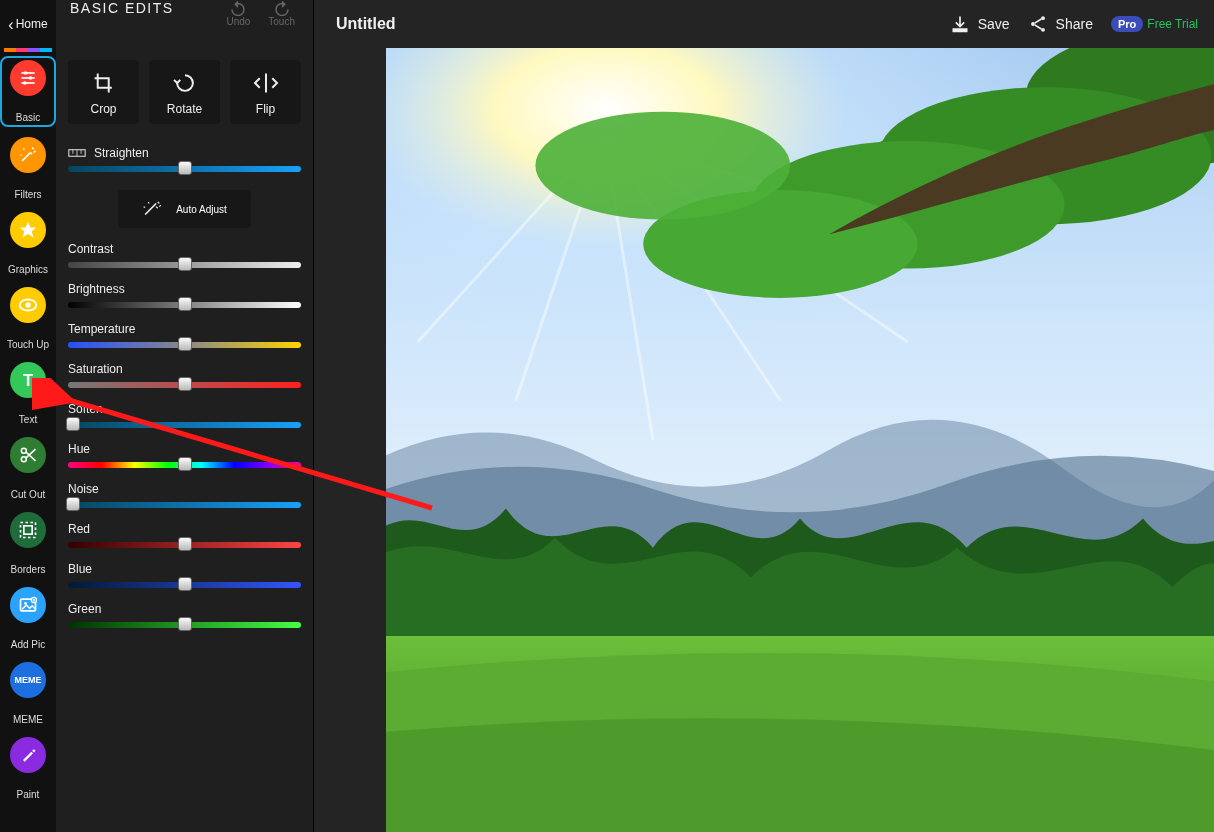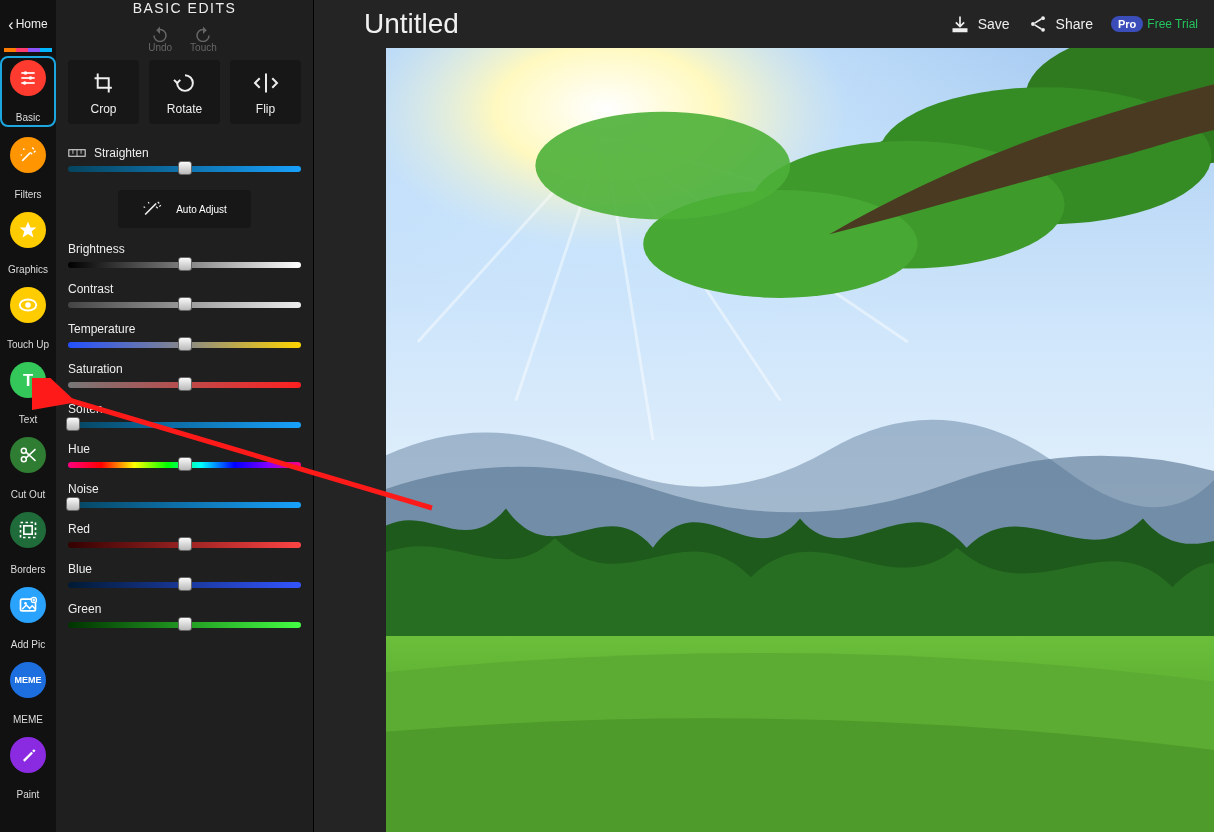--- a/index.html
+++ b/index.html
@@ -15,21 +15,21 @@
   .rail-seg .b{flex:1;background:#ff3b6f;}
   .rail-seg .c{flex:1;background:#8a55ff;}
   .rail-seg .d{flex:1;background:#00b7ff;}
   .rail-item { width: 52px; display: flex; flex-direction: column; align-items: center; margin-bottom: 12px; cursor: pointer; }
   .rail-item.selected { outline: 2px solid #1ca7e0; border-radius: 6px; padding:2px 0; }
   .rail-circle { width: 36px; height: 36px; border-radius: 50%; display: flex; align-items: center; justify-content: center; color: #fff; font-weight: 700; font-size: 11px; }
   .rail-label { font-size: 10px; color: #ddd; margin-top: 16px; text-align: center; }
 
   
   .panel { width: 258px; background: #1f1f1f; border-right: 1px solid #000; display: flex; flex-direction: column; flex-shrink: 0; }
-  .panel-head { height: 48px; display: flex; align-items: center; padding: 0 14px; gap: 10px; flex-direction: column; }
+  .panel-head { height: 48px; display: flex; padding: 0 14px; gap: 10px; }
   .panel-title { font-size: 14px; letter-spacing: 1.5px; color: #eee; font-weight: 500; flex:1;}
   .ur { display:flex; gap:18px; padding-right:4px;}
   .ur-btn { display:flex; flex-direction:column; align-items:center; color:#666; font-size:10px; cursor:pointer;}
   .ur-btn svg{width:18px;height:16px;}
   .panel-body { padding: 12px 12px 20px; overflow-y: hidden; }
   .tool-row { display: flex; gap: 10px; }
   .tool-btn { flex:1; background: #171717; border-radius: 4px; padding: 12px 6px 8px; display: flex; flex-direction: column; align-items: center; cursor: pointer; color:#eee; }
   .tool-btn svg { width: 26px; height: 22px; }
   .tool-btn .lbl { font-size: 12px; margin-top: 8px; }
   .auto-btn { margin: 18px auto 8px; background: #171717; border-radius: 4px; padding: 10px 24px; display:flex; align-items:center; gap:12px; cursor:pointer; width:max-content;}
@@ -47,21 +47,21 @@
   .tr-temp { background: linear-gradient(90deg,#2350ff,#888 50%,#ffd400); }
   .tr-sat { background: linear-gradient(90deg,#777,#ff2020); }
   .tr-hue { background: linear-gradient(90deg,#ff0080,#ff0000,#ffff00,#00ff00,#00ffff,#0000ff,#8000ff,#ff0080); }
   .tr-red { background: linear-gradient(90deg,#330000,#ff4444); }
   .tr-green { background: linear-gradient(90deg,#003300,#44ff44); }
   .tr-bluec { background: linear-gradient(90deg,#001a33,#3355ff); }
 
   
   .main { flex: 1; display: flex; flex-direction: column; background: #242424; position: relative; }
   .topbar { height: 48px; display: flex; align-items: center; padding: 0 16px 0 22px; gap: 18px; }
-  .title { font-size: 28px; font-weight: 400; color: #f0f0f0; flex:1;margin-left:28px;}
+  .title { font-size: 16px; font-weight: 700; color: #f0f0f0; flex:1;}
   .top-btn { display:flex; align-items:center; gap:8px; font-size:14px; color:#eee; cursor:pointer;}
   .top-btn svg{width:20px;height:20px;}
   .pro-badge { display:flex; align-items:center; gap:4px; }
   .pro-pill { background:#3b4db8; color:#fff; font-size:11px; padding:2px 7px; border-radius:10px; font-weight:600;}
   .trial { font-size:12px; color:#22c55e; }
   .image-area { flex:1; margin: 0 0 0 72px; position:relative; overflow:hidden;}
   .photo { width:100%; height:100%; }
 
   
   .arrow-overlay { position:absolute; left:32px; top:378px; width:430px; height:160px; pointer-events:none; z-index:50;}
@@ -246,31 +246,31 @@
           <path d="M4 18 L18 4" stroke="#eee" stroke-width="2.2"></path>
           <path d="M20 2 L22 4 M24 6 L22 8 M20 10 L18 8" stroke="#eee" stroke-width="1.6"></path>
           <path d="M8 2 L9 4 M2 8 L4 9" stroke="#eee" stroke-width="1.4"></path>
         </svg>
         <span class="lbl">Auto Adjust</span>
       </div>
 
       <div id="sliders-rest">
           <div class="slider-group">
             <div class="s-label">
+              <span>Contrast</span>
+            </div>
+            <div class="s-track tr-contrast">
+              <div class="s-thumb" style="left: calc(50% - 7px);"></div>
+            </div>
+          </div>
+          <div class="slider-group">
+            <div class="s-label">
               <span>Brightness</span>
             </div>
             <div class="s-track tr-gray">
-              <div class="s-thumb" style="left: calc(50% - 7px);"></div>
-            </div>
-          </div>
-          <div class="slider-group">
-            <div class="s-label">
-              <span>Contrast</span>
-            </div>
-            <div class="s-track tr-contrast">
               <div class="s-thumb" style="left: calc(50% - 7px);"></div>
             </div>
           </div>
           <div class="slider-group">
             <div class="s-label">
               <span>Temperature</span>
             </div>
             <div class="s-track tr-temp">
               <div class="s-thumb" style="left: calc(50% - 7px);"></div>
             </div>

